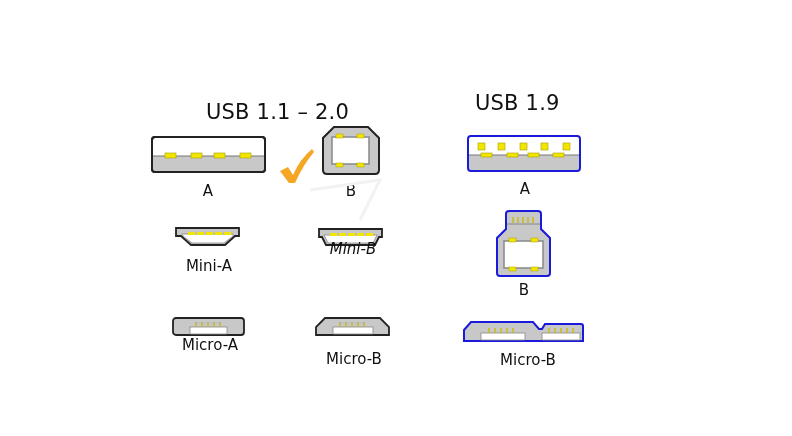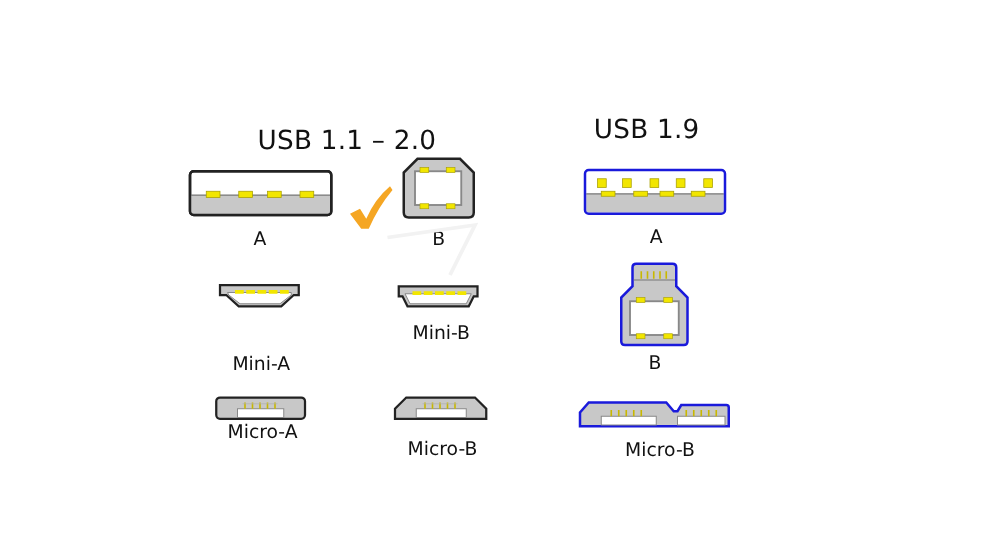--- a/index.html
+++ b/index.html
@@ -48,32 +48,32 @@
 
 <svg class="conn" style="left:175px; top:227px;" width="66" height="20" viewBox="0 0 66 20">
   <path d="M1 1 H64 V9 H60 L50 18 H16 L6 9 H1 Z" fill="#c8c8c8" stroke="#222" stroke-width="1.8"></path>
   <path d="M7 7 H58 V9 L49 16 H17 L8 9 Z" fill="#fff" stroke="#888" stroke-width="0.8"></path>
   <rect x="13" y="5" width="7" height="3" fill="#f2e600"></rect>
   <rect x="22" y="5" width="7" height="3" fill="#f2e600"></rect>
   <rect x="31" y="5" width="7" height="3" fill="#f2e600"></rect>
   <rect x="40" y="5" width="7" height="3" fill="#f2e600"></rect>
   <rect x="49" y="5" width="7" height="3" fill="#f2e600"></rect>
 </svg>
-<div class="label" style="left:178px; top:257px; width:62px;margin-top:25px;">Mini-A</div>
+<div class="label" style="left:178px; top:257px; width:62px;">Mini-A</div>
 
 <svg class="conn" style="left:318px; top:228px;" width="66" height="20" viewBox="0 0 66 20">
   <path d="M1 1 H64 V9 H61 L57 17 H8 L4 9 H1 Z" fill="#c8c8c8" stroke="#222" stroke-width="1.8"></path>
   <path d="M6 7 H59 L55 15 H10 Z" fill="#fff" stroke="#888" stroke-width="0.8"></path>
   <rect x="12" y="5" width="7" height="3" fill="#f2e600"></rect>
   <rect x="21" y="5" width="7" height="3" fill="#f2e600"></rect>
   <rect x="30" y="5" width="7" height="3" fill="#f2e600"></rect>
   <rect x="39" y="5" width="7" height="3" fill="#f2e600"></rect>
   <rect x="48" y="5" width="7" height="3" fill="#f2e600"></rect>
 </svg>
-<div class="label" style="left:322px; top:257px; width:62px;">Mini-B</div>
+<div class="label" style="left:322px; top:240px; width:62px;font-style:italic;">Mini-B</div>
 
 <svg class="conn" style="left:172px; top:317px;" width="74" height="20" viewBox="0 0 74 20">
   <rect x="1" y="1" width="71" height="17" rx="3" fill="#c8c8c8" stroke="#222" stroke-width="1.8"></rect>
   <rect x="18" y="10" width="37" height="7" fill="#fff" stroke="#888" stroke-width="0.8"></rect>
   <g stroke="#c8b800" stroke-width="1.3">
     <line x1="24" y1="5" x2="24" y2="10"></line>
       <line x1="30" y1="5" x2="30" y2="10"></line>
     <line x1="36" y1="5" x2="36" y2="10"></line>
       <line x1="42" y1="5" x2="42" y2="10"></line>
     <line x1="48" y1="5" x2="48" y2="10"></line>

